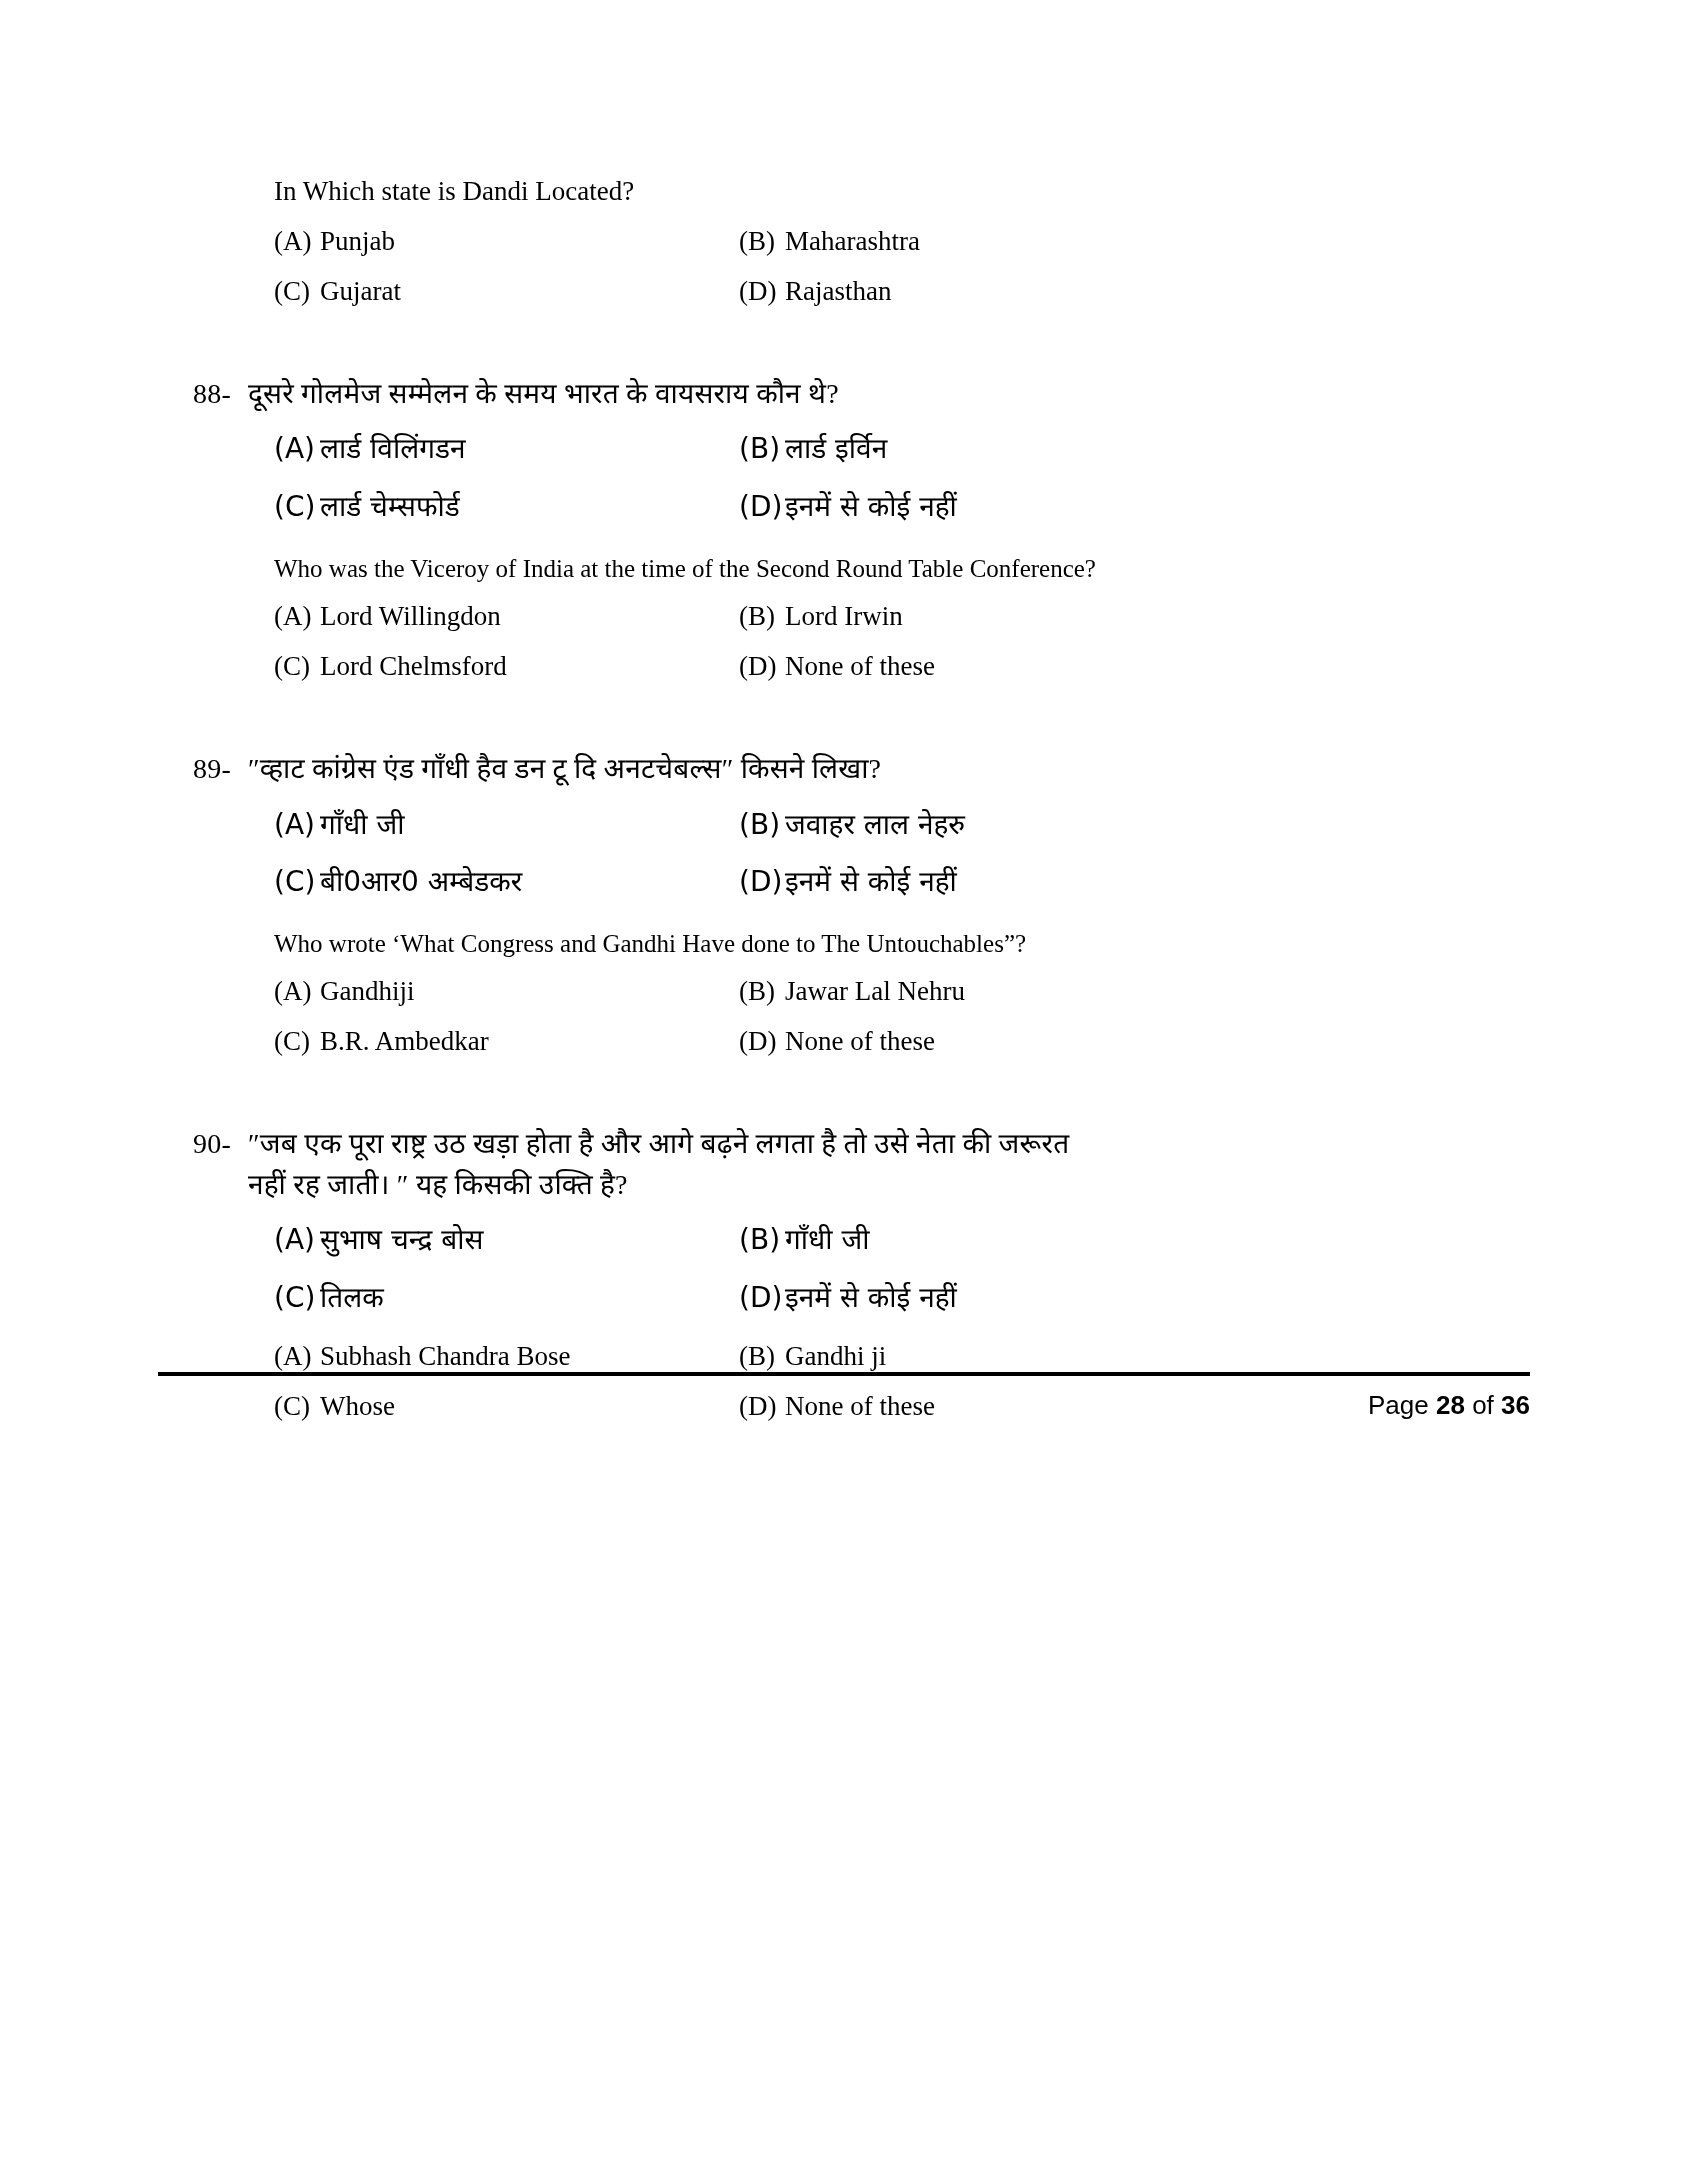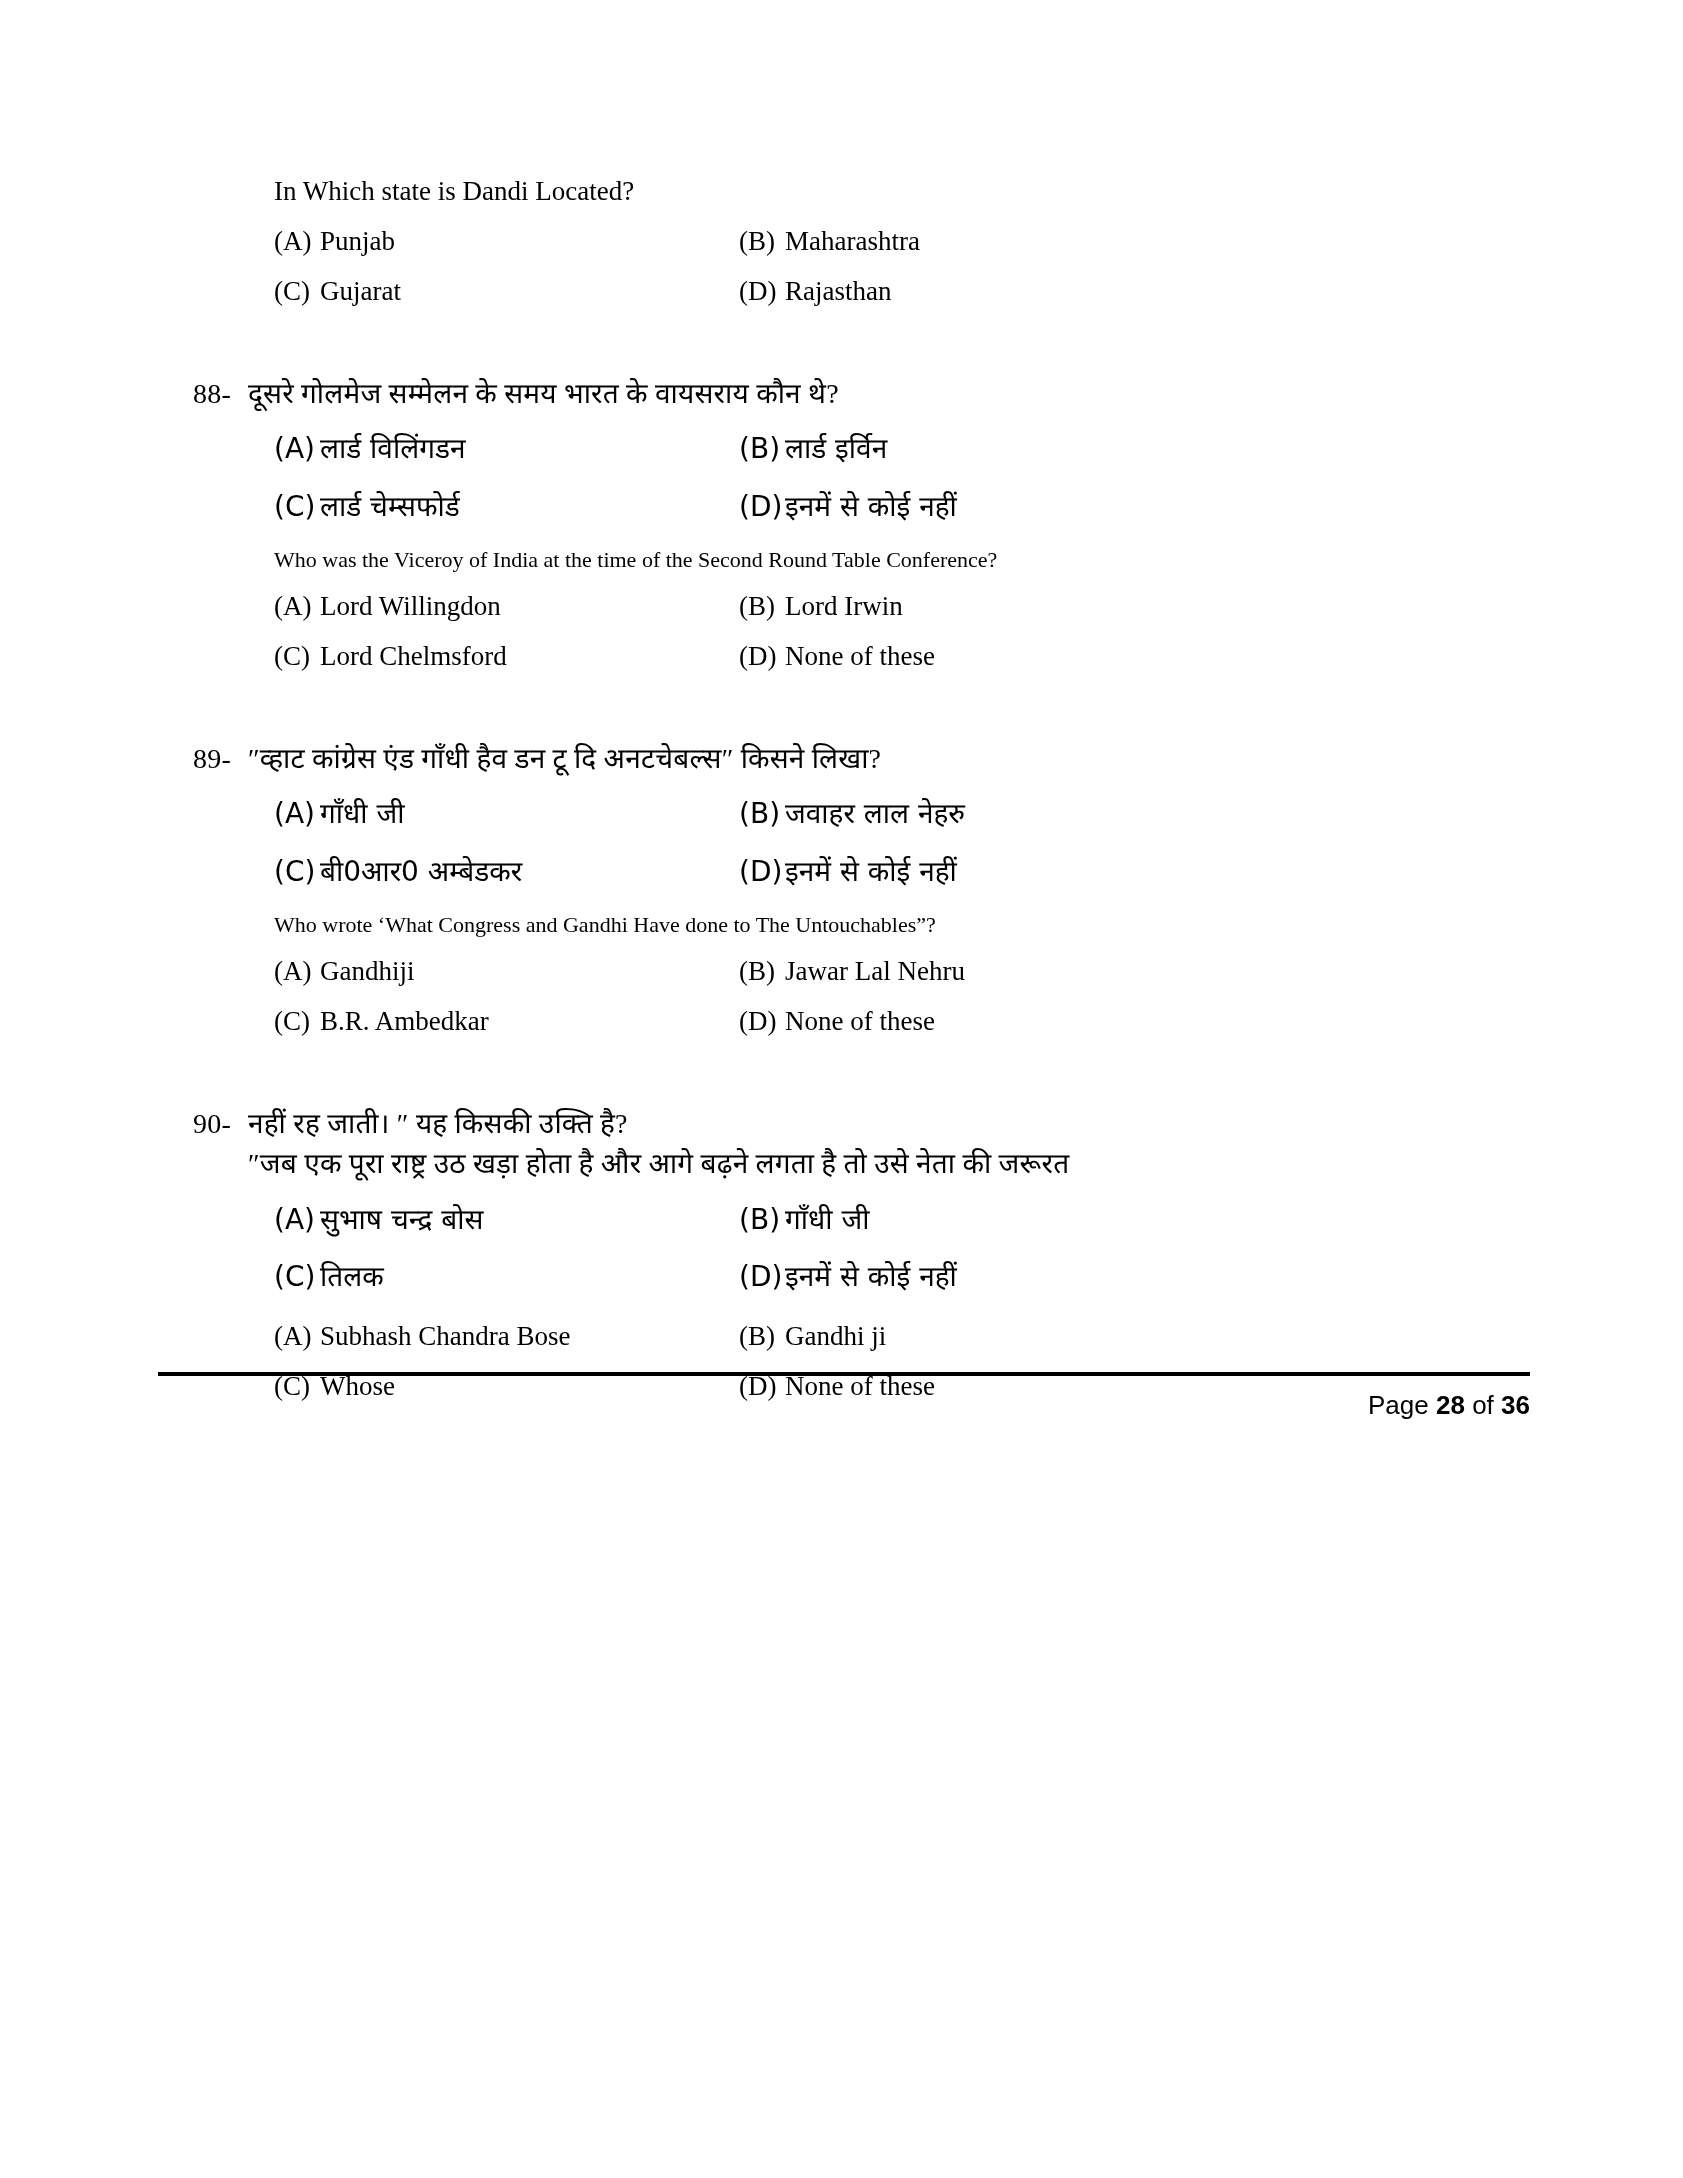--- a/index.html
+++ b/index.html
@@ -73,24 +73,24 @@
     min-width: 46px;
     flex: 0 0 auto;
   }
   .opt .txt { display: inline-block; }
 
   .opts.english .opt { font-family: "Liberation Serif", "DejaVu Serif", serif; font-size: 27px; line-height: 1.85; }
   .opts.hindi   .opt { font-family: "DejaVu Sans", "Liberation Sans", sans-serif; font-size: 28px; line-height: 2.05; }
 
   .sub-eng {
     font-family: "Liberation Serif", "DejaVu Serif", serif;
-    font-size: 22px;
+    font-size: 25px;
     line-height: 1.4;
     padding-left: 26px;
-    margin-top: 10px;
+    margin-top: 16px;
   }
   .lead-eng {
     font-family: "Liberation Serif", "DejaVu Serif", serif;
     font-size: 27px;
     line-height: 1.4;
     padding-left: 26px;
   }
   .gap-lg { height: 57px; }
 
   
@@ -231,22 +231,22 @@
           <span class="txt">None of these</span>
         </div>
       </div>
     </div>
 
     <div class="gap-lg"></div>
 
     <div class="q-block">
       <div class="stem hin">
         <span class="qnum">90-</span>
+        <span class="qtext">″जब एक पूरा राष्ट्र उठ खड़ा होता है और आगे बढ़ने लगता है तो उसे नेता की जरूरत</span>
         <span class="qtext">नहीं रह जाती। ″ यह किसकी उक्ति है?</span>
-        <span class="qtext">″जब एक पूरा राष्ट्र उठ खड़ा होता है और आगे बढ़ने लगता है तो उसे नेता की जरूरत</span>
       </div>
       <div class="opts hindi">
         <div class="opt">
           <span class="tag">(A)</span>
           <span class="txt">सुभाष चन्द्र बोस</span>
         </div>
         <div class="opt">
           <span class="tag">(B)</span>
           <span class="txt">गाँधी जी</span>
         </div>

